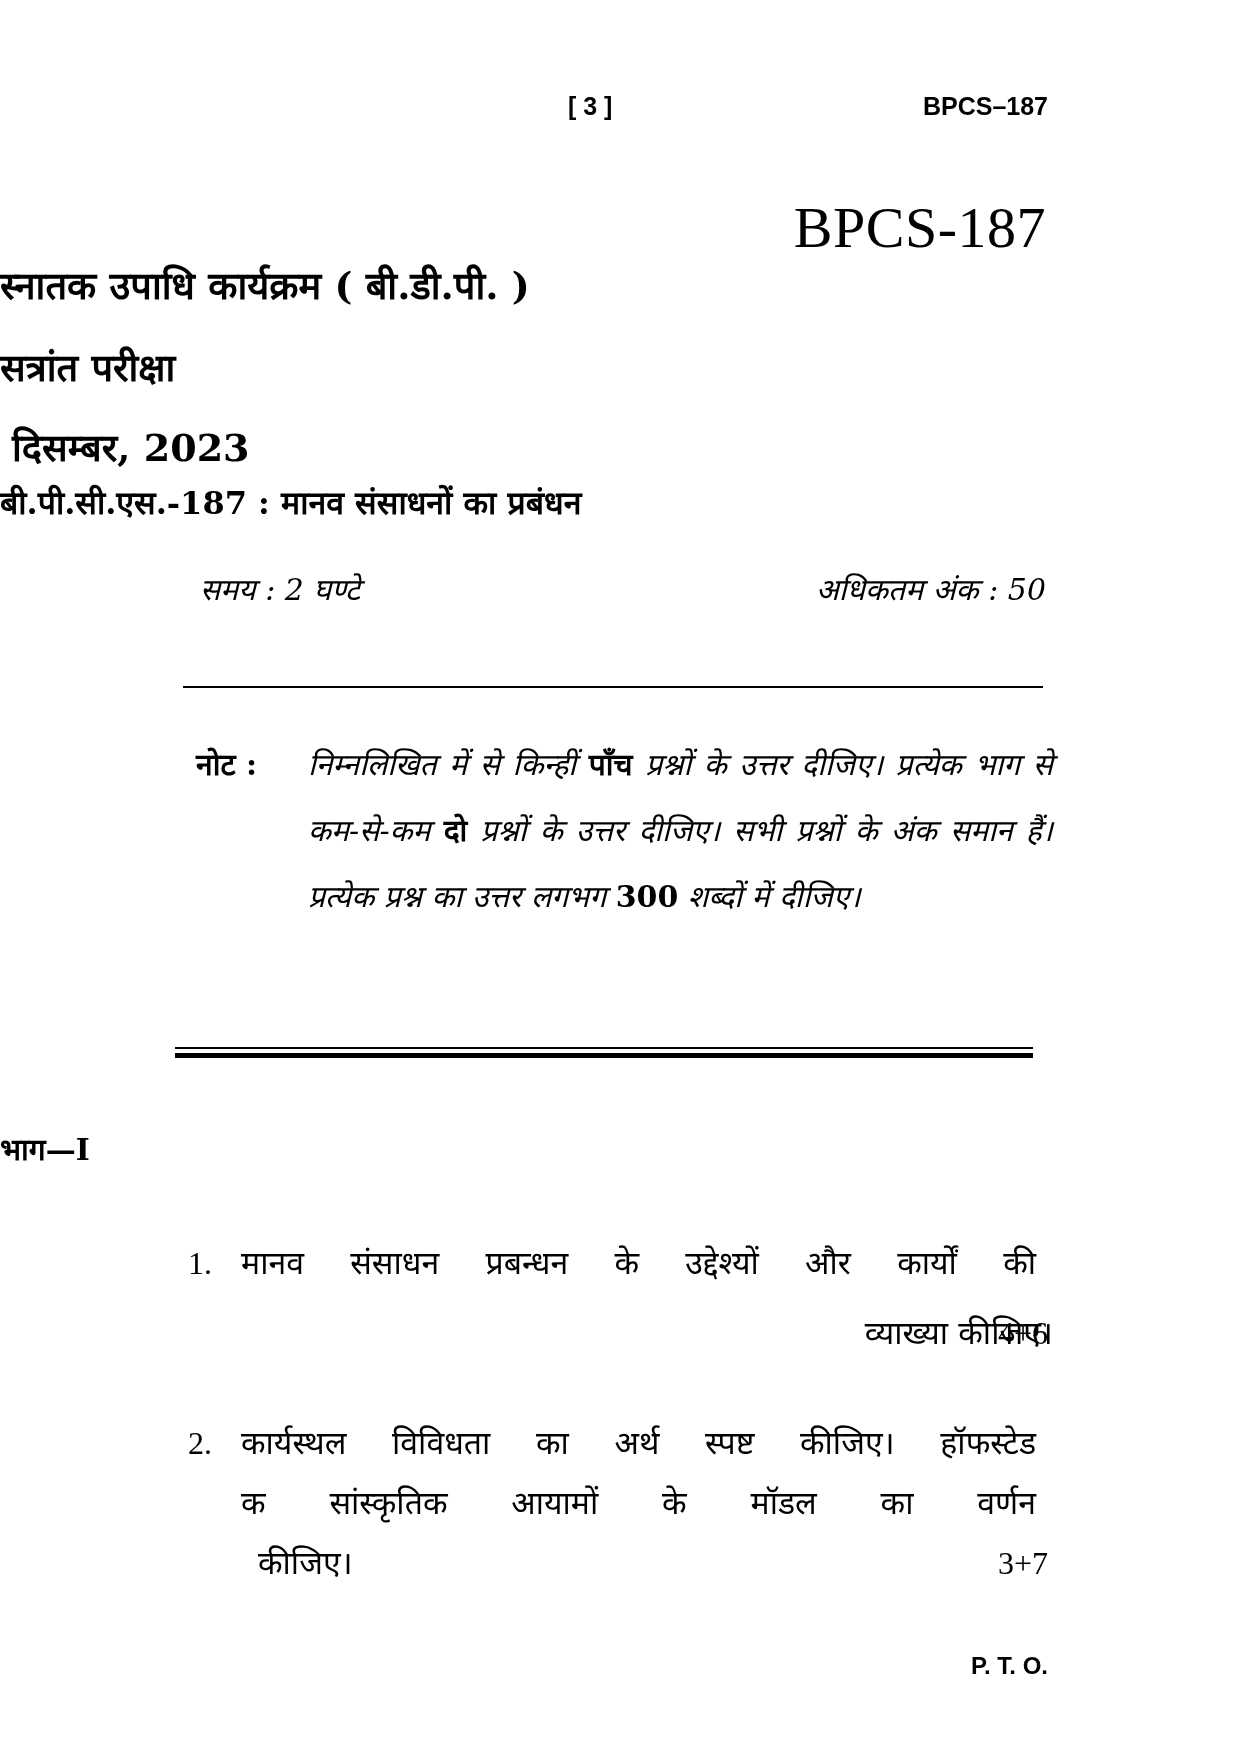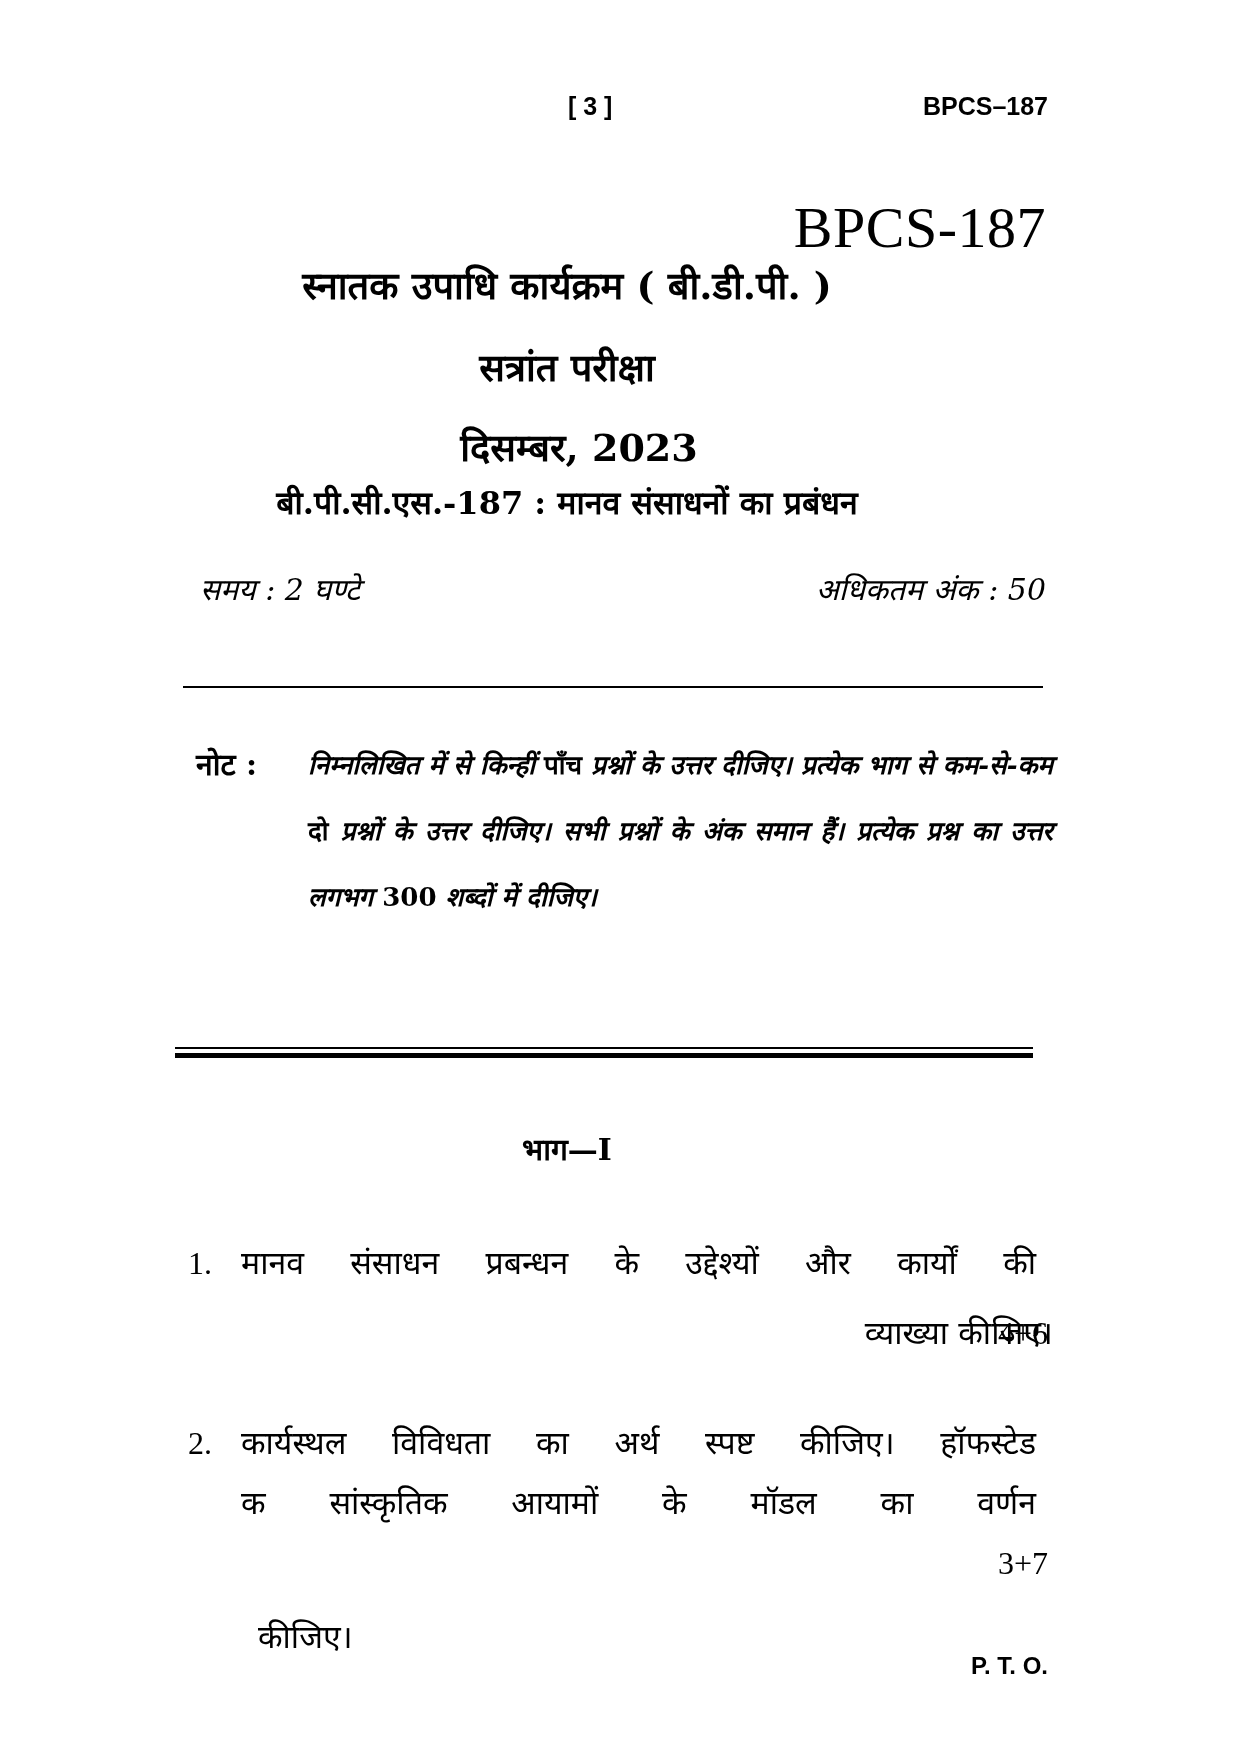--- a/index.html
+++ b/index.html
@@ -2,49 +2,49 @@
 <html><head>
 <meta charset="utf-8">
 <style>
   html, body { margin: 0; padding: 0; background: #ffffff; }
   body { width: 1241px; height: 1754px; position: relative; overflow: hidden; color: #000; font-family: "DejaVu Serif", serif; }
   .abs { position: absolute; }
   .hdr { font-family: "Liberation Sans", sans-serif; font-weight: bold; font-size: 25px; top: 92px; }
   #page-num { left: 568px; }
   #hdr-code { right: 193px; }
   #big-code { right: 195px; top: 158px; font-family: "Liberation Serif", serif; font-weight: normal; font-size: 58px; letter-spacing: 0.5px; margin-top: 36px; }
-  .center { left: 0; width: 1134px; text-align: center; font-weight: bold; }
+  .center { left: 0; width: 1134px; text-align: left; font-weight: bold; }
   #prog { top: 258px; font-size: 38px; }
   #exam { top: 340px; font-size: 38px; }
   #month { top: 420px; font-size: 38px; margin-left: 12px; }
   #course { top: 480px; font-size: 32px; }
   .meta { top: 568px; font-size: 30px; font-style: italic; }
   #time { left: 200px; }
   #marks { right: 195px; }
   #rule1 { left: 183px; top: 686px; width: 860px; height: 2px; background: #000; }
-  .note { font-size: 26px; font-style: italic; line-height: 66px; font-weight: bold; }
+  .note { font-size: 30px; font-style: italic; line-height: 66px; }
   #note-label { left: 196px; top: 732px; font-style: normal; font-weight: bold; font-size: 30px; line-height: 66px; }
   #note-body { left: 308px; top: 732px; width: 745px; text-align: justify; text-align-last: left; }
   #note-body b { font-style: normal; }
   #rule2a { left: 175px; top: 1047px; width: 858px; height: 2px; background: #000; }
   #rule2b { left: 175px; top: 1053px; width: 858px; height: 5px; background: #000; }
   #part { top: 1128px; font-size: 30px; }
   .q { font-size: 32px; line-height: 70px; }
   .qnum { left: 188px; font-family: "Liberation Serif", serif; }
   .qtext { left: 241px; width: 795px; text-align: justify; text-align-last: justify; }
   .qlast { left: 258px; width: 795px; }
   .qmarks { right: 193px; font-family: "Liberation Serif", serif; }
   #q1num { top: 1228px; }
   #q1l1 { top: 1228px; }
   #q1l2 { top: 1298px; text-align: right; }
   #q1m { top: 1298px; }
   #q2num { top: 1408px; }
   #q2l1 { top: 1408px; }
   #q2l2 { top: 1468px; }
-  #q2l3 { top: 1602px; }
+  #q2l3 { top: 1528px; }
   #q2m { top: 1528px; }
   #pto { right: 193px; top: 1652px; font-family: "Liberation Sans", sans-serif; font-weight: bold; font-size: 24px; }
 </style>
 </head>
 <body>
 
 <div class="abs hdr" id="page-num">[ 3 ]</div>
 <div class="abs hdr" id="hdr-code">BPCS–187</div>
 <div class="abs" id="big-code">BPCS-187</div>
 

